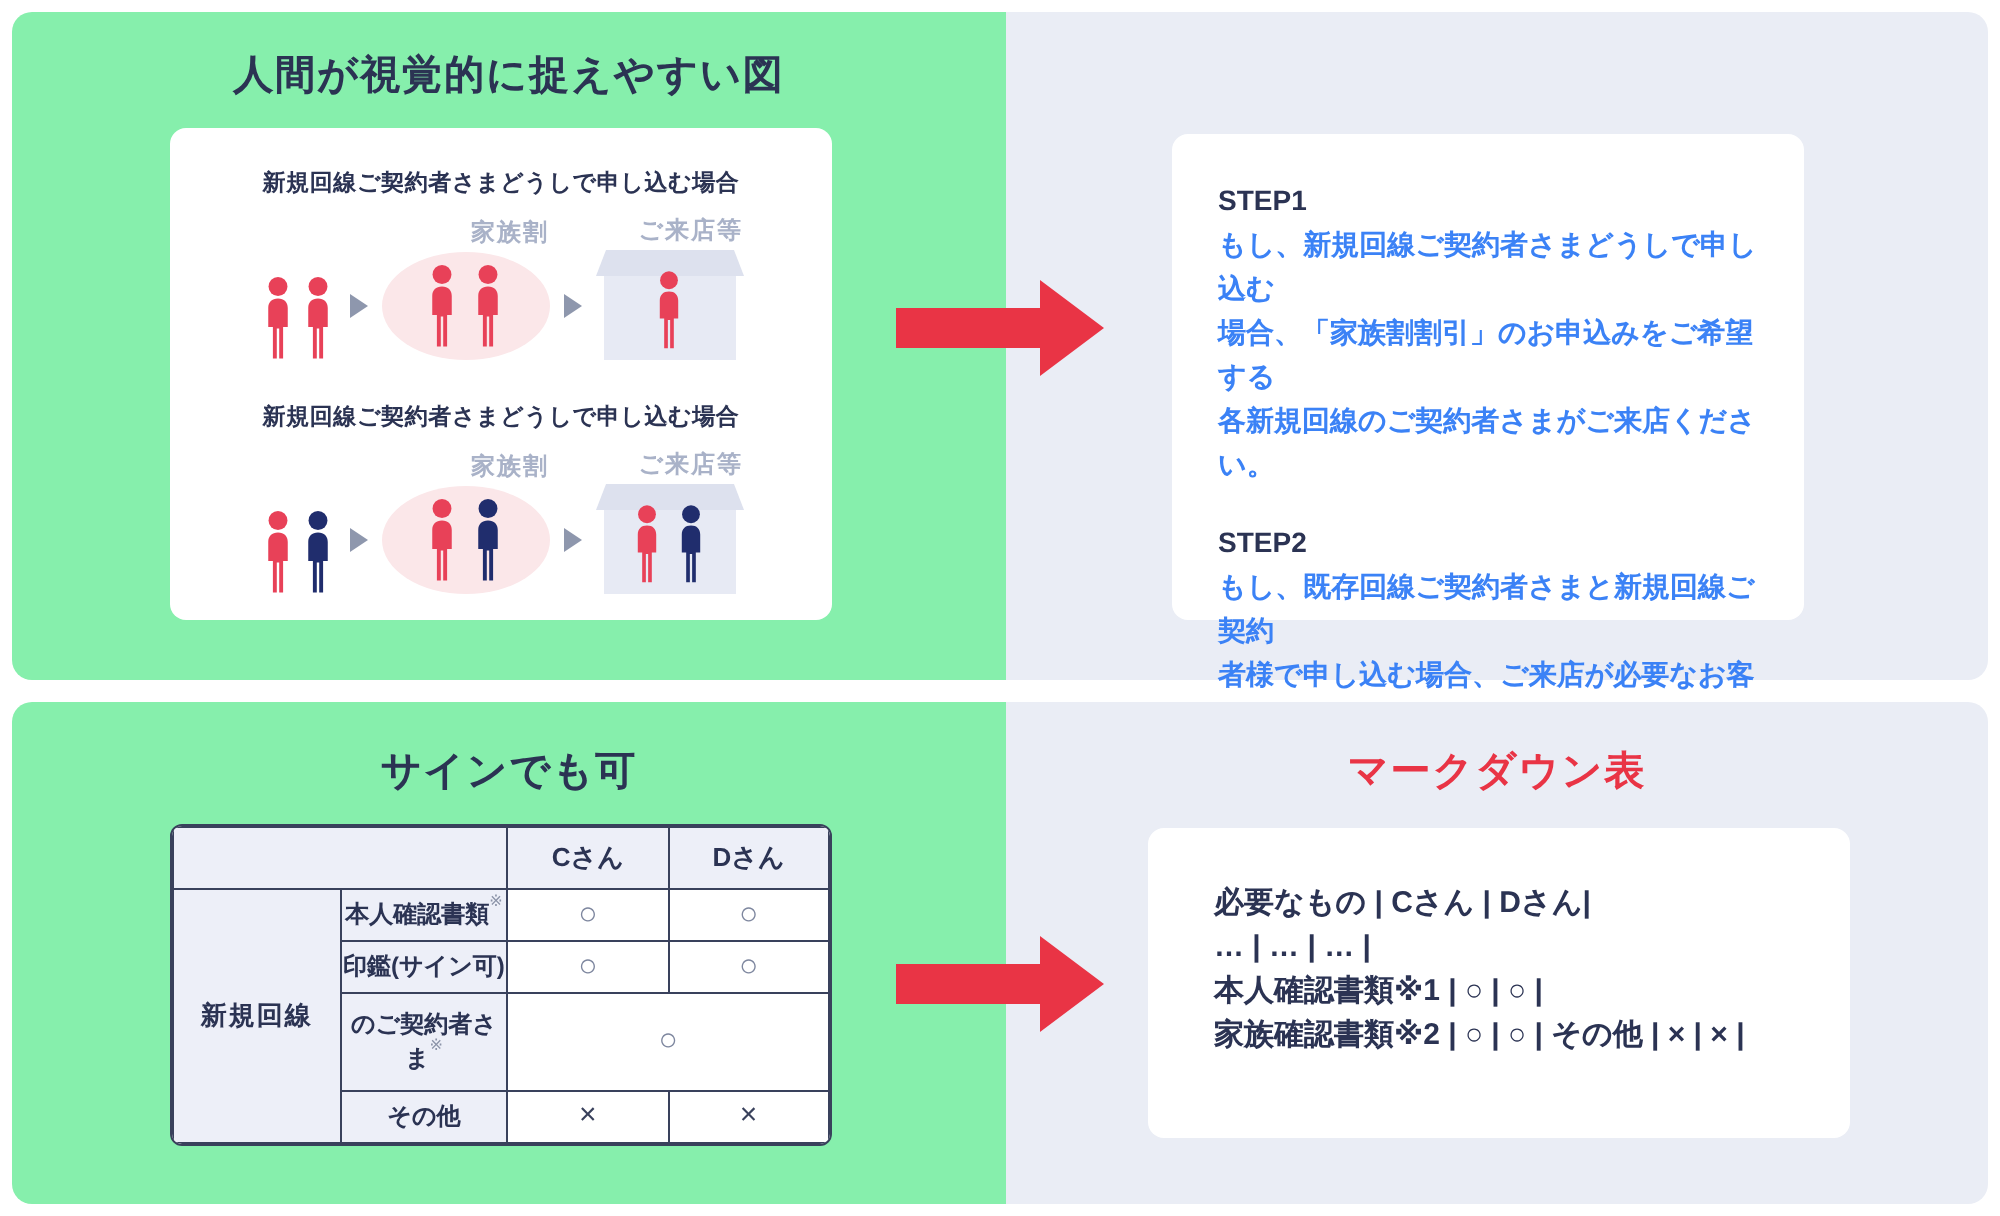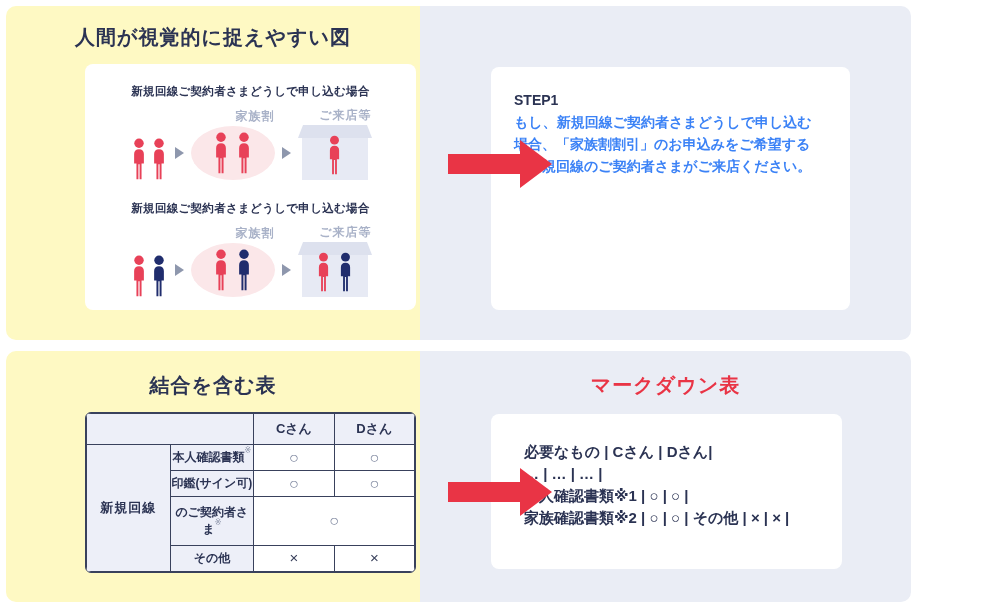--- a/index.html
+++ b/index.html
@@ -6,21 +6,21 @@
   html,body { margin:0; padding:0; background:#ffffff; }
   .page {
     position:relative; width:1000px; height:608px; background:#ffffff;
     font-family:"Liberation Sans","DejaVu Sans",sans-serif; overflow:hidden;
   }
   .section { position:absolute; display:flex; }
   #sec-top    { left:6px; top:6px;   width:988px; height:334px; }
   #sec-bottom { left:6px; top:351px; width:988px; height:251px; }
 
   .panel { position:relative; height:100%; }
-  .panel.gray { width:414px; background:#fef9c3; border-radius:10px 0 0 10px; }
+  .panel.gray { width:497px; background:#86efac; border-radius:10px 0 0 10px; }
   .panel.lav  { width:491px; background:#eaedf5; border-radius:0 10px 10px 0; }
 
   .panel-title {
     position:absolute; left:0; width:100%; text-align:center;
     font-weight:bold; font-size:20px; letter-spacing:1px;
   }
   #sec-top .panel-title { top:18px; }
   #sec-bottom .panel-title { top:21px; }
   .navy { color:#2b3353; }
   .red  { color:#e93445; }
@@ -54,21 +54,21 @@
     display:flex; justify-content:center; gap:5px; }
   .p-red  { fill:#e84158; }
   .p-navy { fill:#202d6d; }
 
   
   .big-arrow { position:absolute; z-index:5; }
   #arrow-top    { left:442px; top:134px; }
   #arrow-bottom { left:442px; top:117px; }
 
   
-  #card-steps { left:71px; top:61px; width:359px; height:243px; padding:23px 20px 0 23px; }
+  #card-steps { left:83px; top:61px; width:316px; height:243px; padding:23px 20px 0 23px; }
   .step-heading { font-size:14px; font-weight:bold; color:#2b3353; line-height:1.57; }
   .step-body { font-size:14px; font-weight:bold; color:#3b82f6; line-height:1.57; white-space:pre-line; }
   .step-block + .step-block { margin-top:17px; }
 
   
   #tablewrap { position:absolute; left:79px; top:61px; width:331px; height:161px;
     border:1.5px solid #39415c; border-radius:6px; overflow:hidden; background:#ffffff; }
   #req-table { width:100%; height:100%; border-collapse:collapse;padding-left:24px; }
   #req-table th, #req-table td {
     border:1.2px solid #39415c; text-align:center; vertical-align:middle;
@@ -202,32 +202,39 @@
 
     <div class="panel lav">
 
       <div class="card" id="card-steps">
         <div class="step-block">
           <div class="step-heading">STEP1</div>
           <div class="step-body">もし、新規回線ご契約者さまどうしで申し込む
 場合、「家族割割引」のお申込みをご希望する
 各新規回線のご契約者さまがご来店ください。</div>
         </div>
+        <div class="step-block">
+          <div class="step-heading">STEP2</div>
+          <div class="step-body">もし、既存回線ご契約者さまと新規回線ご契約
+者様で申し込む場合、ご来店が必要なお客さま
+は「既存回線のご契約者さま」かつ「新規回線
+のご契約者さま」ともにご来店ください。</div>
+        </div>
       </div>
     </div>
 
     <svg class="big-arrow" id="arrow-top" width="104" height="48" viewBox="0 0 104 48">
       <polygon points="0,14 72,14 72,0 104,24 72,48 72,34 0,34" fill="#e93445"></polygon>
     </svg>
   </div>
 
   <div class="section" id="sec-bottom">
 
     <div class="panel gray">
-      <div class="panel-title navy">結合を含む表</div>
+      <div class="panel-title navy">サインでも可</div>
 
       <div id="tablewrap">
         <table id="req-table">
           <colgroup>
             <col style="width:25.5%">
               <col style="width:25.5%">
             <col style="width:24.5%">
               <col style="width:24.5%">
           </colgroup>
           <tbody>

